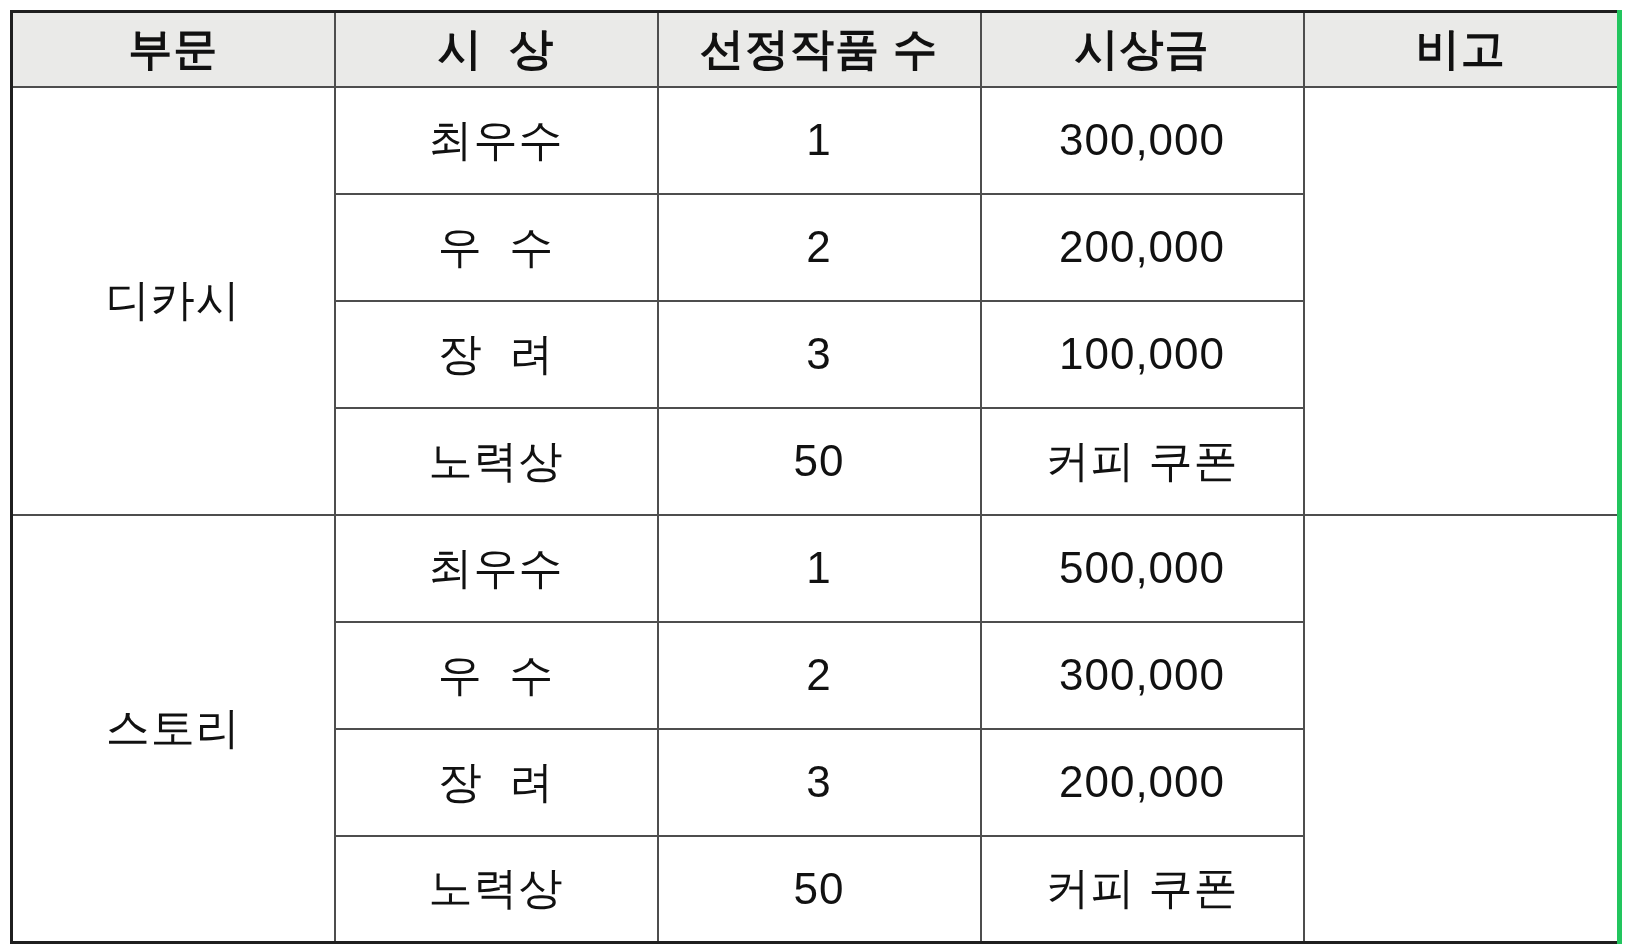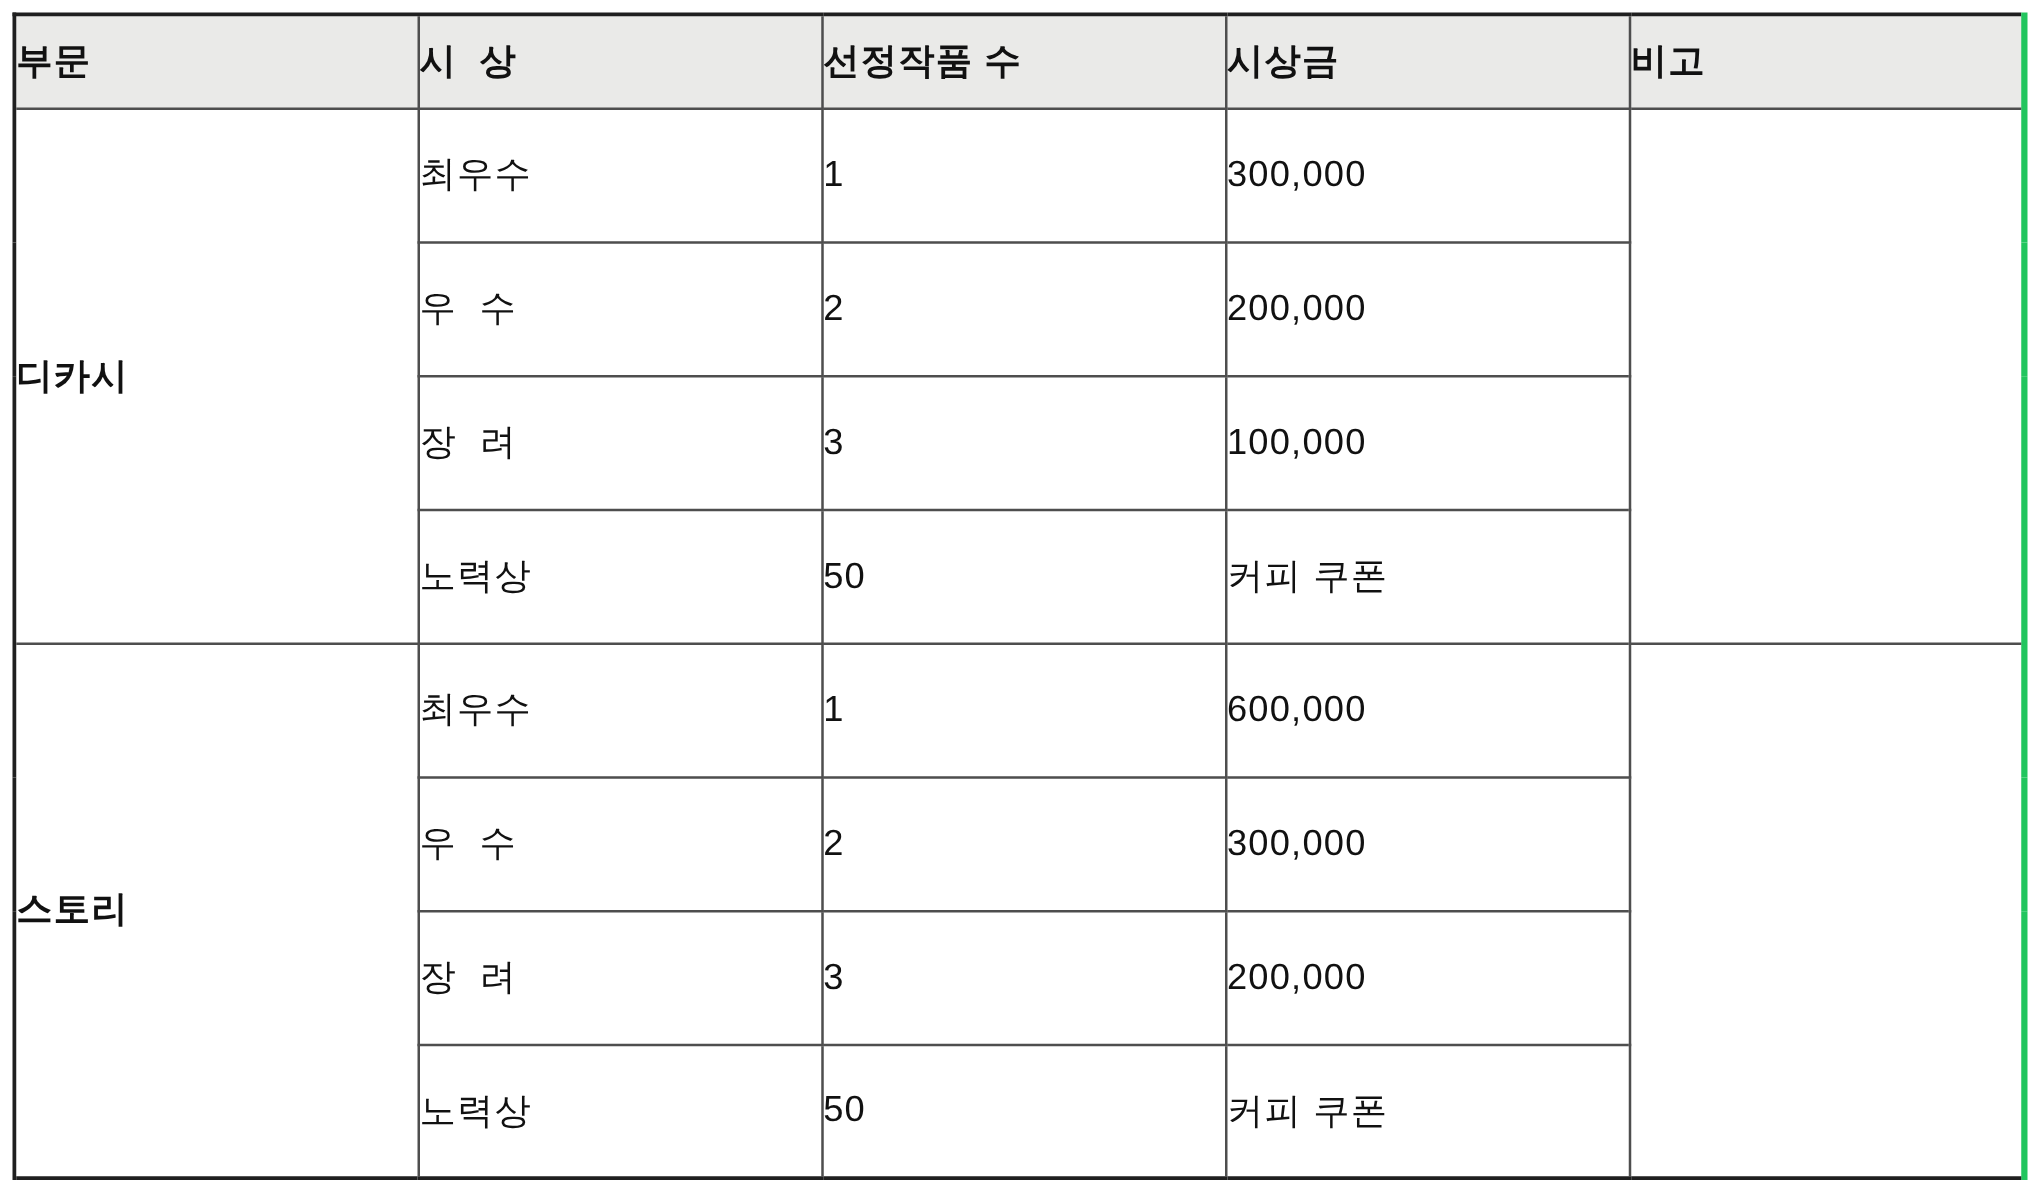--- a/index.html
+++ b/index.html
@@ -33,23 +33,23 @@
 
   col.c1 { width: 323px; }
   col.c2 { width: 323px; }
   col.c3 { width: 323px; }
   col.c4 { width: 323px; }
   col.c5 { width: 316px; }
 
   table.awards th,
   table.awards td {
     border: 2px solid #4e4e4e;
-    text-align: left;
+    text-align: center;
     vertical-align: middle;
-    font-size: 29px;
+    font-size: 44px;
     white-space: pre;            
     letter-spacing: 1px;
   }
 
   
   table.awards { border: 3px solid #1f1f1f; }
   table.awards tr:first-child th { border-top: 3px solid #1f1f1f; }
   table.awards tr:last-child td  { border-bottom: 3px solid #1f1f1f; }
   table.awards th:first-child,
   table.awards td.edge-left      { border-left: 3px solid #1f1f1f; }
@@ -60,21 +60,21 @@
     background: #eaeae8;
     font-weight: 700;
     height: 75px;
     border-bottom: 3px solid #2e2e2e;
     font-size: 34px;
   }
 
   tbody tr { height: 107px; }
 
   td.category {
-    font-weight: 700;
+    font-weight: 400;
     font-size: 35px;
   }
 
   td.note { background: #ffffff; }
 </style>
 </head>
 <body>
 
 <div class="page">
 
@@ -119,21 +119,21 @@
       <tr>
         <td>노력상</td>
         <td>50</td>
         <td>커피 쿠폰</td>
       </tr>
 
       <tr>
         <td class="category edge-left" rowspan="4">스토리</td>
         <td>최우수</td>
         <td>1</td>
-        <td>600,000</td>
+        <td>500,000</td>
         <td class="note edge-right" rowspan="4"></td>
       </tr>
       <tr>
         <td>우  수</td>
         <td>2</td>
         <td>300,000</td>
       </tr>
       <tr>
         <td>장  려</td>
         <td>3</td>

